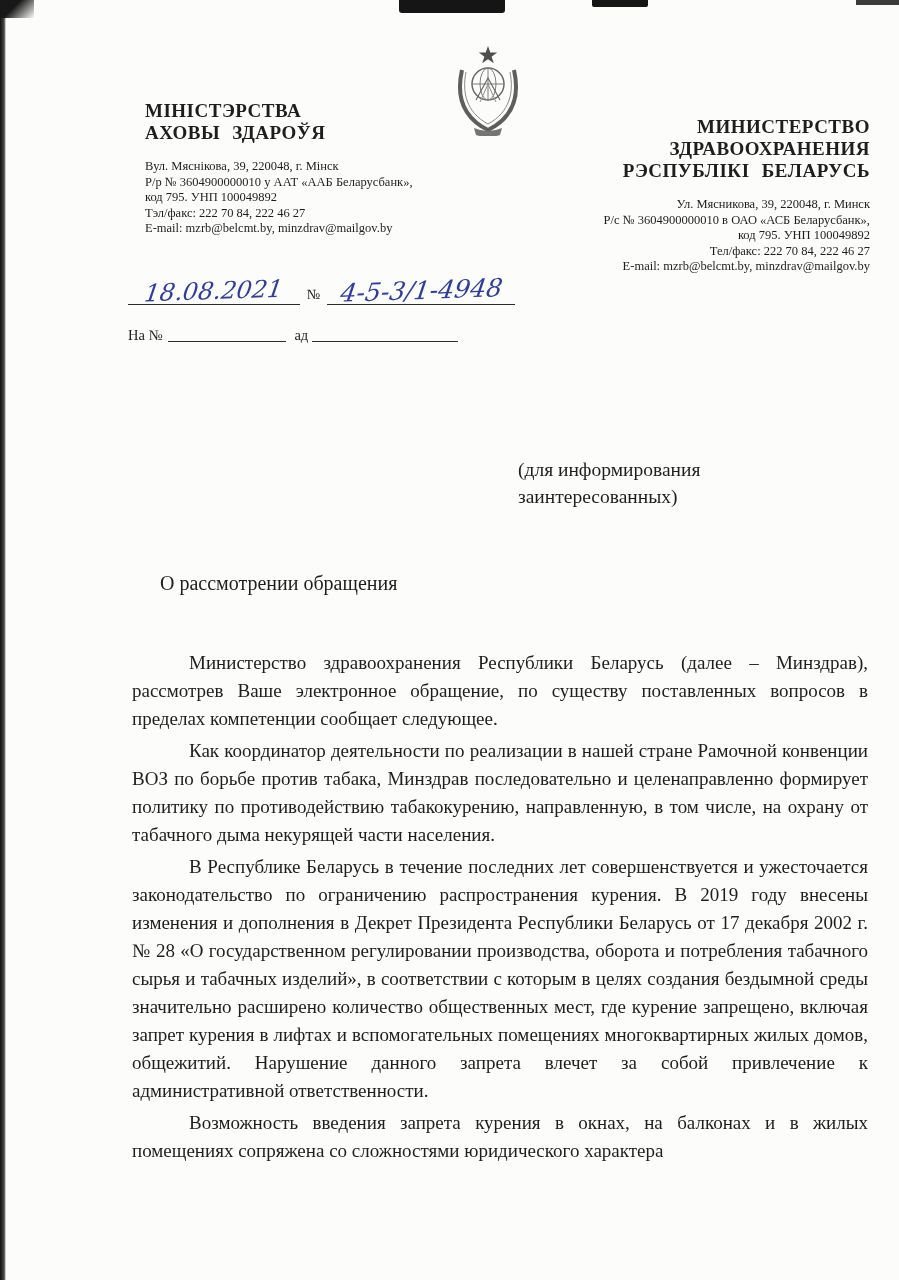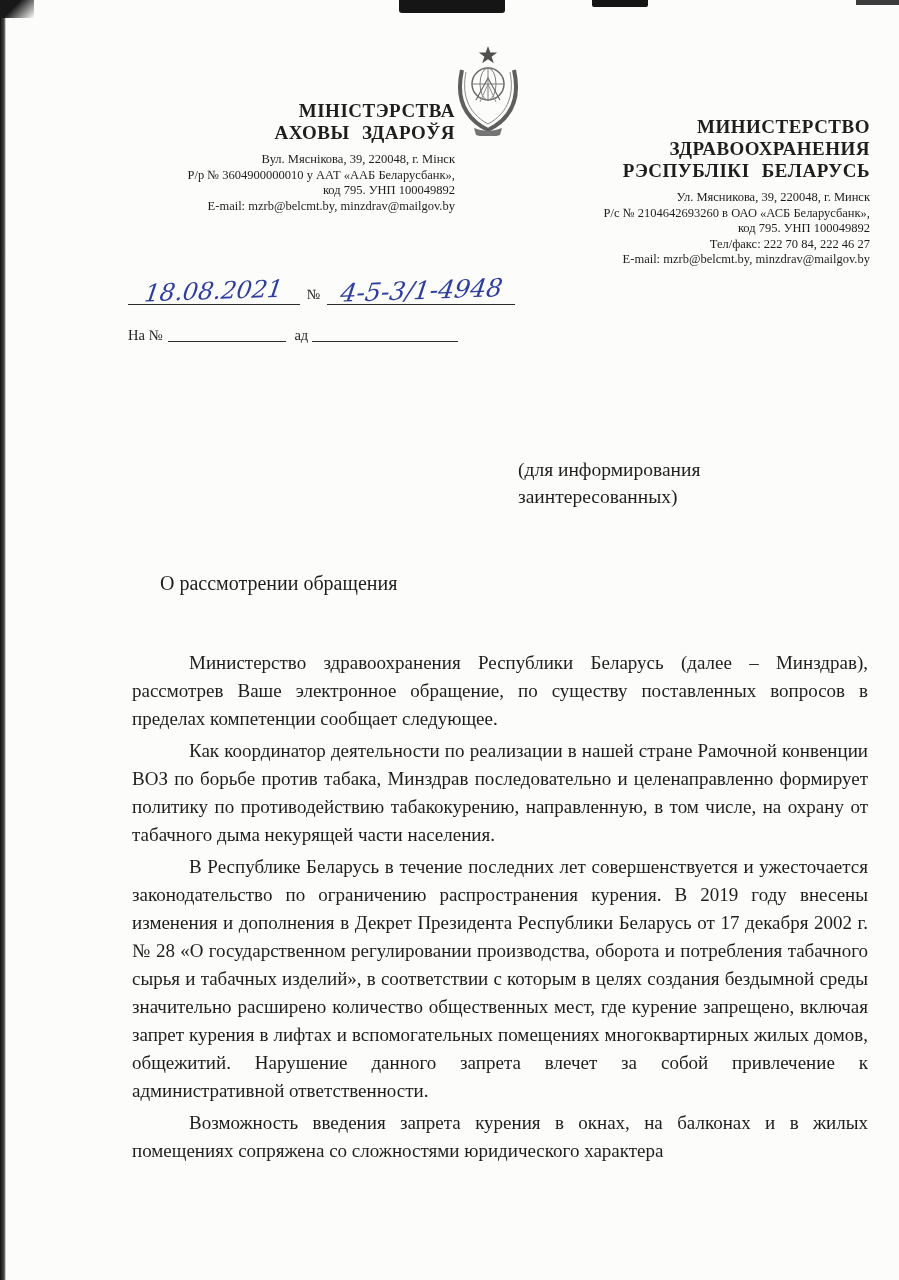--- a/index.html
+++ b/index.html
@@ -19,24 +19,24 @@
     background:linear-gradient(135deg,#181818 40%,rgba(40,40,40,0)); }
   .artifact-top-bar-1 { left:399px; top:0; width:106px; height:13px; border-radius:0 0 3px 3px; }
   .artifact-top-bar-2 { left:592px; top:0; width:56px; height:7px; border-radius:0 0 2px 2px; }
   .artifact-top-right { left:856px; top:0; width:43px; height:5px; background:#3c3c3c; }
 
   
   .emblem { position:absolute; left:452px; top:44px; width:72px; height:92px; }
   .emblem svg { width:100%; height:100%; }
 
   
-  .head-left  { position:absolute; left:145px; top:100px; width:310px; text-align:right; }
+  .head-left  { position:absolute; left:145px; top:100px; width:310px; text-align:left; }
   .head-right { position:absolute; left:538px; top:116px; width:332px; text-align:right; }
   .head-title { font-weight:bold; font-size:19px; line-height:22px; word-spacing:7px; letter-spacing:0.5px; }
-  .head-addr  { margin-top:8px; font-size:12.5px; line-height:15.5px; }
+  .head-addr  { margin-top:15px; font-size:12.5px; line-height:15.5px; }
 
   
   .ref-row { position:absolute; left:128px; top:278px; display:flex; align-items:flex-end; }
   .ref-cell { display:inline-block; border-bottom:1.4px solid #2b2b2b; text-align:center; }
   .ref-cell-date { width:172px; }
   .ref-cell-num  { width:188px; }
   .no-sym { font-size:14px; padding:0 7px 2px 7px; }
   .hand {
     display:inline-block; font-family:"DejaVu Serif",serif; font-style:italic;
     color:#2d3da0; font-size:24px; line-height:26px;
@@ -88,33 +88,34 @@
 
   <div class="head-left">
     <div class="head-title">
       <div>МІНІСТЭРСТВА</div>
       <div>АХОВЫ ЗДАРОЎЯ</div>
     </div>
     <div class="head-addr">
       <div>Вул. Мяснікова, 39, 220048, г. Мінск</div>
       <div>Р/р № 3604900000010 у ААТ «ААБ Беларусбанк»,</div>
       <div>код 795. УНП 100049892</div>
+      <div>Тэл/факс: 222 70 84, 222 46 27</div>
       <div>E-mail: mzrb@belcmt.by, minzdrav@mailgov.by</div>
     </div>
   </div>
 
   <div class="head-right">
     <div class="head-title">
       <div>МИНИСТЕРСТВО</div>
       <div>ЗДРАВООХРАНЕНИЯ</div>
       <div>РЭСПУБЛІКІ БЕЛАРУСЬ</div>
     </div>
     <div class="head-addr">
       <div>Ул. Мясникова, 39, 220048, г. Минск</div>
-      <div>Р/с № 2104642693260 в ОАО «АСБ Беларусбанк»,</div>
+      <div>Р/с № 3604900000010 в ОАО «АСБ Беларусбанк»,</div>
       <div>код 795. УНП 100049892</div>
       <div>Тел/факс: 222 70 84, 222 46 27</div>
       <div>E-mail: mzrb@belcmt.by, minzdrav@mailgov.by</div>
     </div>
   </div>
 
   <div class="ref-row">
     <span class="ref-cell ref-cell-date"><span class="hand">18.08.2021</span></span>
     <span class="no-sym">№</span>
     <span class="ref-cell ref-cell-num"><span class="hand hand-num">4-5-3/1-4948</span></span>

